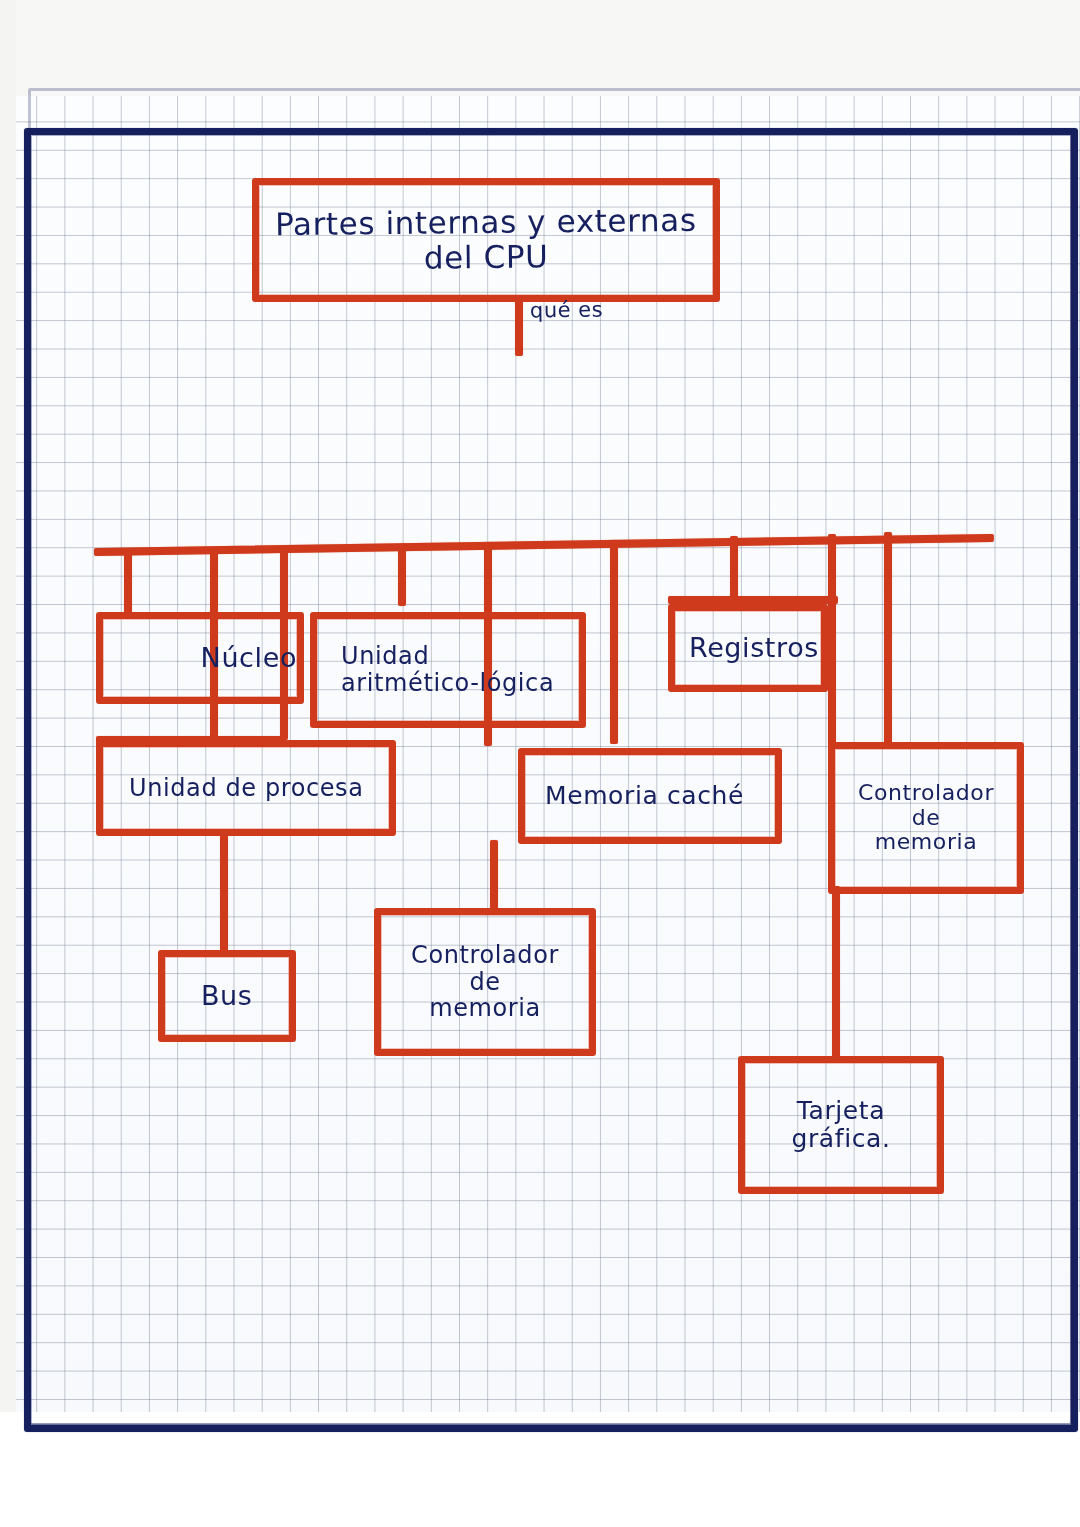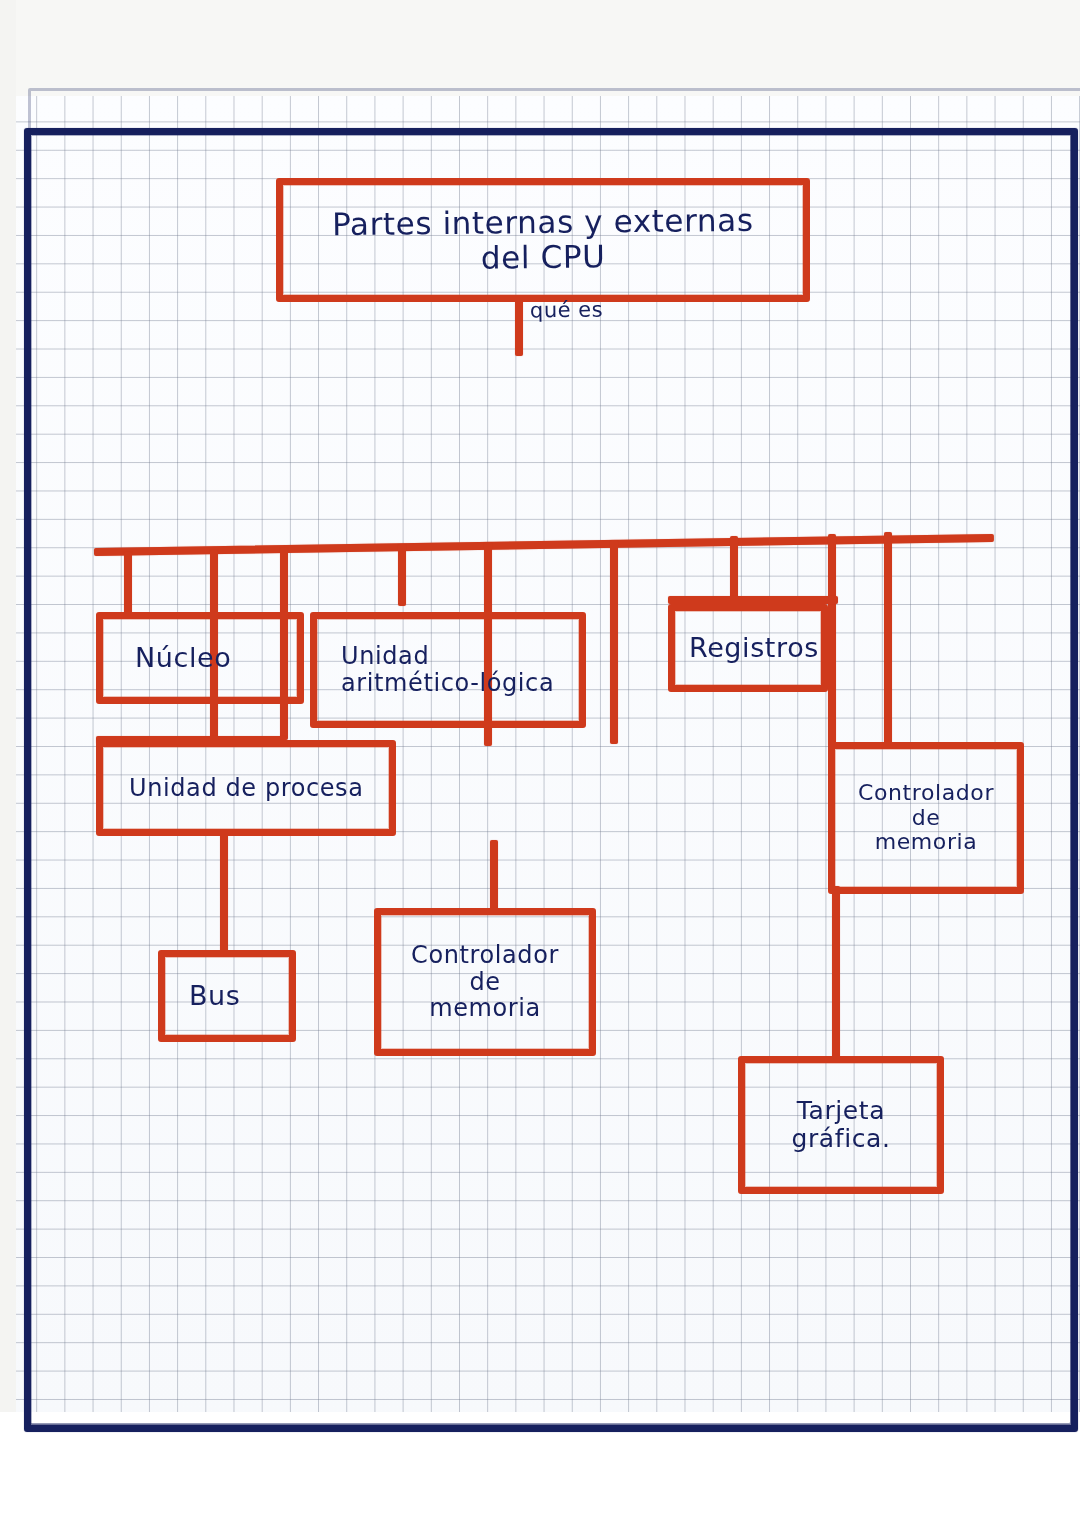--- a/index.html
+++ b/index.html
@@ -120,21 +120,21 @@
   
   .rline {
     position: absolute;
     background: #cf3a1c;
     border-radius: 2px;
     box-shadow: 0 0 1px rgba(207,58,28,.5);
   }
 
   
   #box-title {
-    left: 276px; top: 178px; width: 534px; height: 124px;
+    left: 252px; top: 178px; width: 468px; height: 124px;
   }
   #box-title .lbl {
     text-align: center;
     font-size: 31px;
     padding: 0 14px;
     transform: rotate(-0.6deg);
   }
 
   #lbl-quees {
     position: absolute;
@@ -151,39 +151,39 @@
   }
   #box-def .lbl {
     text-align: left;
     font-size: 25.5px;
     padding: 22px 18px 0 34px;
     line-height: 1.30;
     transform: rotate(-0.9deg);
   }
 
   #box-nucleo { left: 96px; top: 612px; width: 208px; height: 92px; }
-  #box-nucleo .lbl { text-align: left; padding-left: 32px; font-size: 27px; }
+  #box-nucleo .lbl { text-align: right; padding-left: 32px; font-size: 27px; }
 
   #box-ual { left: 310px; top: 600px; width: 276px; height: 116px; margin-top: 12px; }
   #box-ual .lbl { text-align: left; padding-left: 24px; font-size: 24px; }
 
   #box-registros { left: 668px; top: 604px; width: 160px; height: 88px; }
   #box-registros .lbl { text-align: left; padding-left: 14px; font-size: 27px; }
 
   #box-ucontrol { left: 96px; top: 740px; width: 300px; height: 96px; }
   #box-ucontrol .lbl { text-align: left; padding-left: 26px; font-size: 24px; }
 
   #box-cache { left: 518px; top: 748px; width: 264px; height: 96px; }
   #box-cache .lbl { text-align: left; padding-left: 20px; font-size: 25px; }
 
   #box-ctrlmem-r { left: 828px; top: 742px; width: 196px; height: 152px; }
   #box-ctrlmem-r .lbl { text-align: center; font-size: 22px; padding: 0 6px; }
 
   #box-bus { left: 158px; top: 950px; width: 138px; height: 92px; }
-  #box-bus .lbl { text-align: left; padding-left: 24px; font-size: 27px; }
+  #box-bus .lbl { text-align: left; padding-left: 36px; font-size: 27px; }
 
   #box-ctrlmem-b { left: 374px; top: 908px; width: 222px; height: 148px; }
   #box-ctrlmem-b .lbl { text-align: center; font-size: 24px; padding: 0 6px; }
 
   #box-tarjeta { left: 738px; top: 1056px; width: 206px; height: 138px; }
   #box-tarjeta .lbl { text-align: center; font-size: 25px; padding: 0 18px; }
 </style>
 </head>
 <body>
 
@@ -240,20 +240,23 @@
   </div>
 
   <div class="rbox" id="box-registros">
     <span class="lbl ink">Registros</span>
   </div>
 
   <div class="rbox" id="box-ucontrol">
     <span class="lbl ink">Unidad de procesa</span>
   </div>
 
+  <div class="rbox" id="box-cache">
+    <span class="lbl ink">Memoria caché</span>
+  </div>
 
   <div class="rbox" id="box-ctrlmem-r">
     <span class="lbl ink">Controlador
 de
 memoria</span>
   </div>
 
   <div class="rbox" id="box-bus">
     <span class="lbl ink">Bus</span>
   </div>

